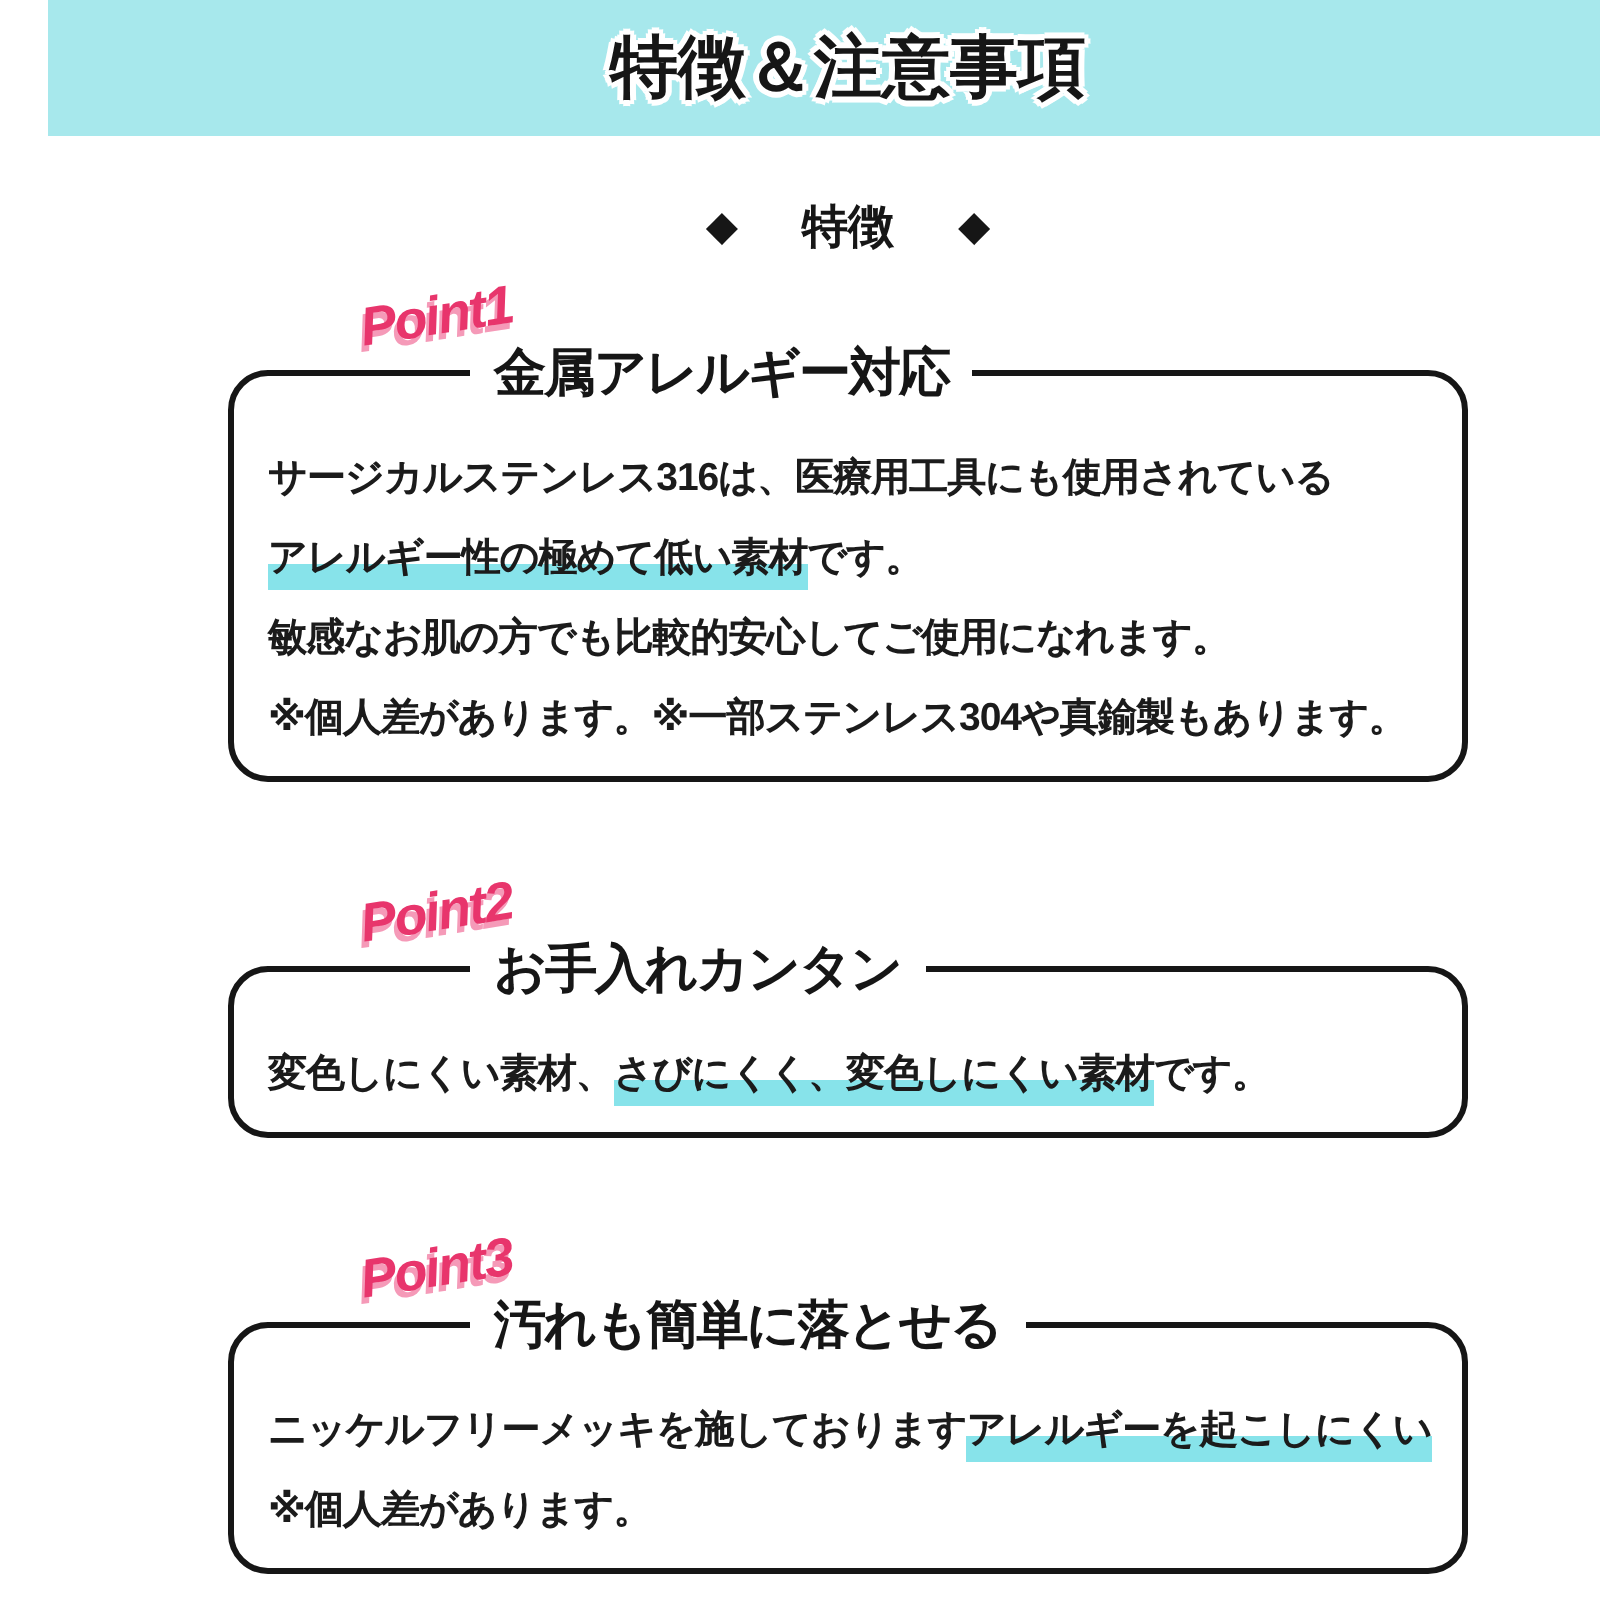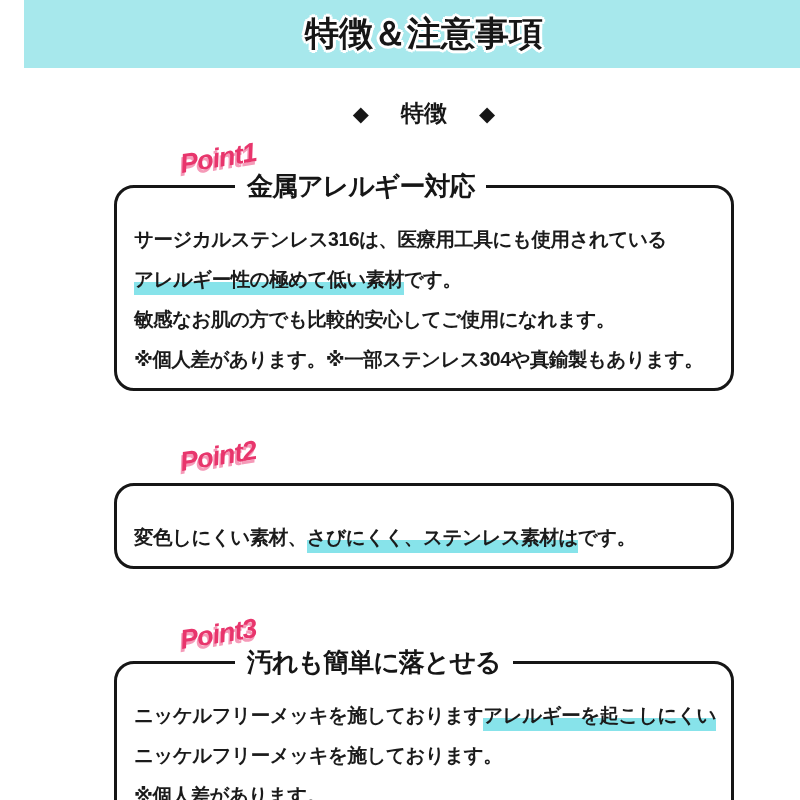--- a/index.html
+++ b/index.html
@@ -132,32 +132,32 @@
             <div class="line"><span class="hl">アレルギー性の極めて低い素材</span><span>です。</span></div>
             <div class="line"><span>敏感なお肌の方でも比較的安心してご使用になれます。</span></div>
             <div class="line"><span>※個人差があります。※一部ステンレス304や真鍮製もあります。</span></div>
           </div>
     </div>
   </section>
 
   <section class="point-section">
     <div class="point-badge">Point2</div>
     <div class="point-box">
+      <div class="point-title">お手入れカンタン</div>
       <div class="point-body">
-            <div class="line"><span>変色しにくい素材、</span><span class="hl">さびにくく、ステンレス素材は</span><span>です。</span></div>
+            <div class="line"><span>変色しにくい素材、</span><span class="hl">さびにくく、変色しにくい素材</span><span>です。</span></div>
           </div>
     </div>
   </section>
 
   <section class="point-section">
     <div class="point-badge">Point3</div>
     <div class="point-box">
       <div class="point-title">汚れも簡単に落とせる</div>
       <div class="point-body">
             <div class="line"><span>ニッケルフリーメッキを施しております</span><span class="hl">アレルギーを起こしにくい</span></div>
-            <div class="line"><span>ニッケルフリーメッキを施しております。</span></div>
             <div class="line"><span>※個人差があります。</span></div>
           </div>
     </div>
   </section>
 </main>
 
 </div>
 
 </body></html>

